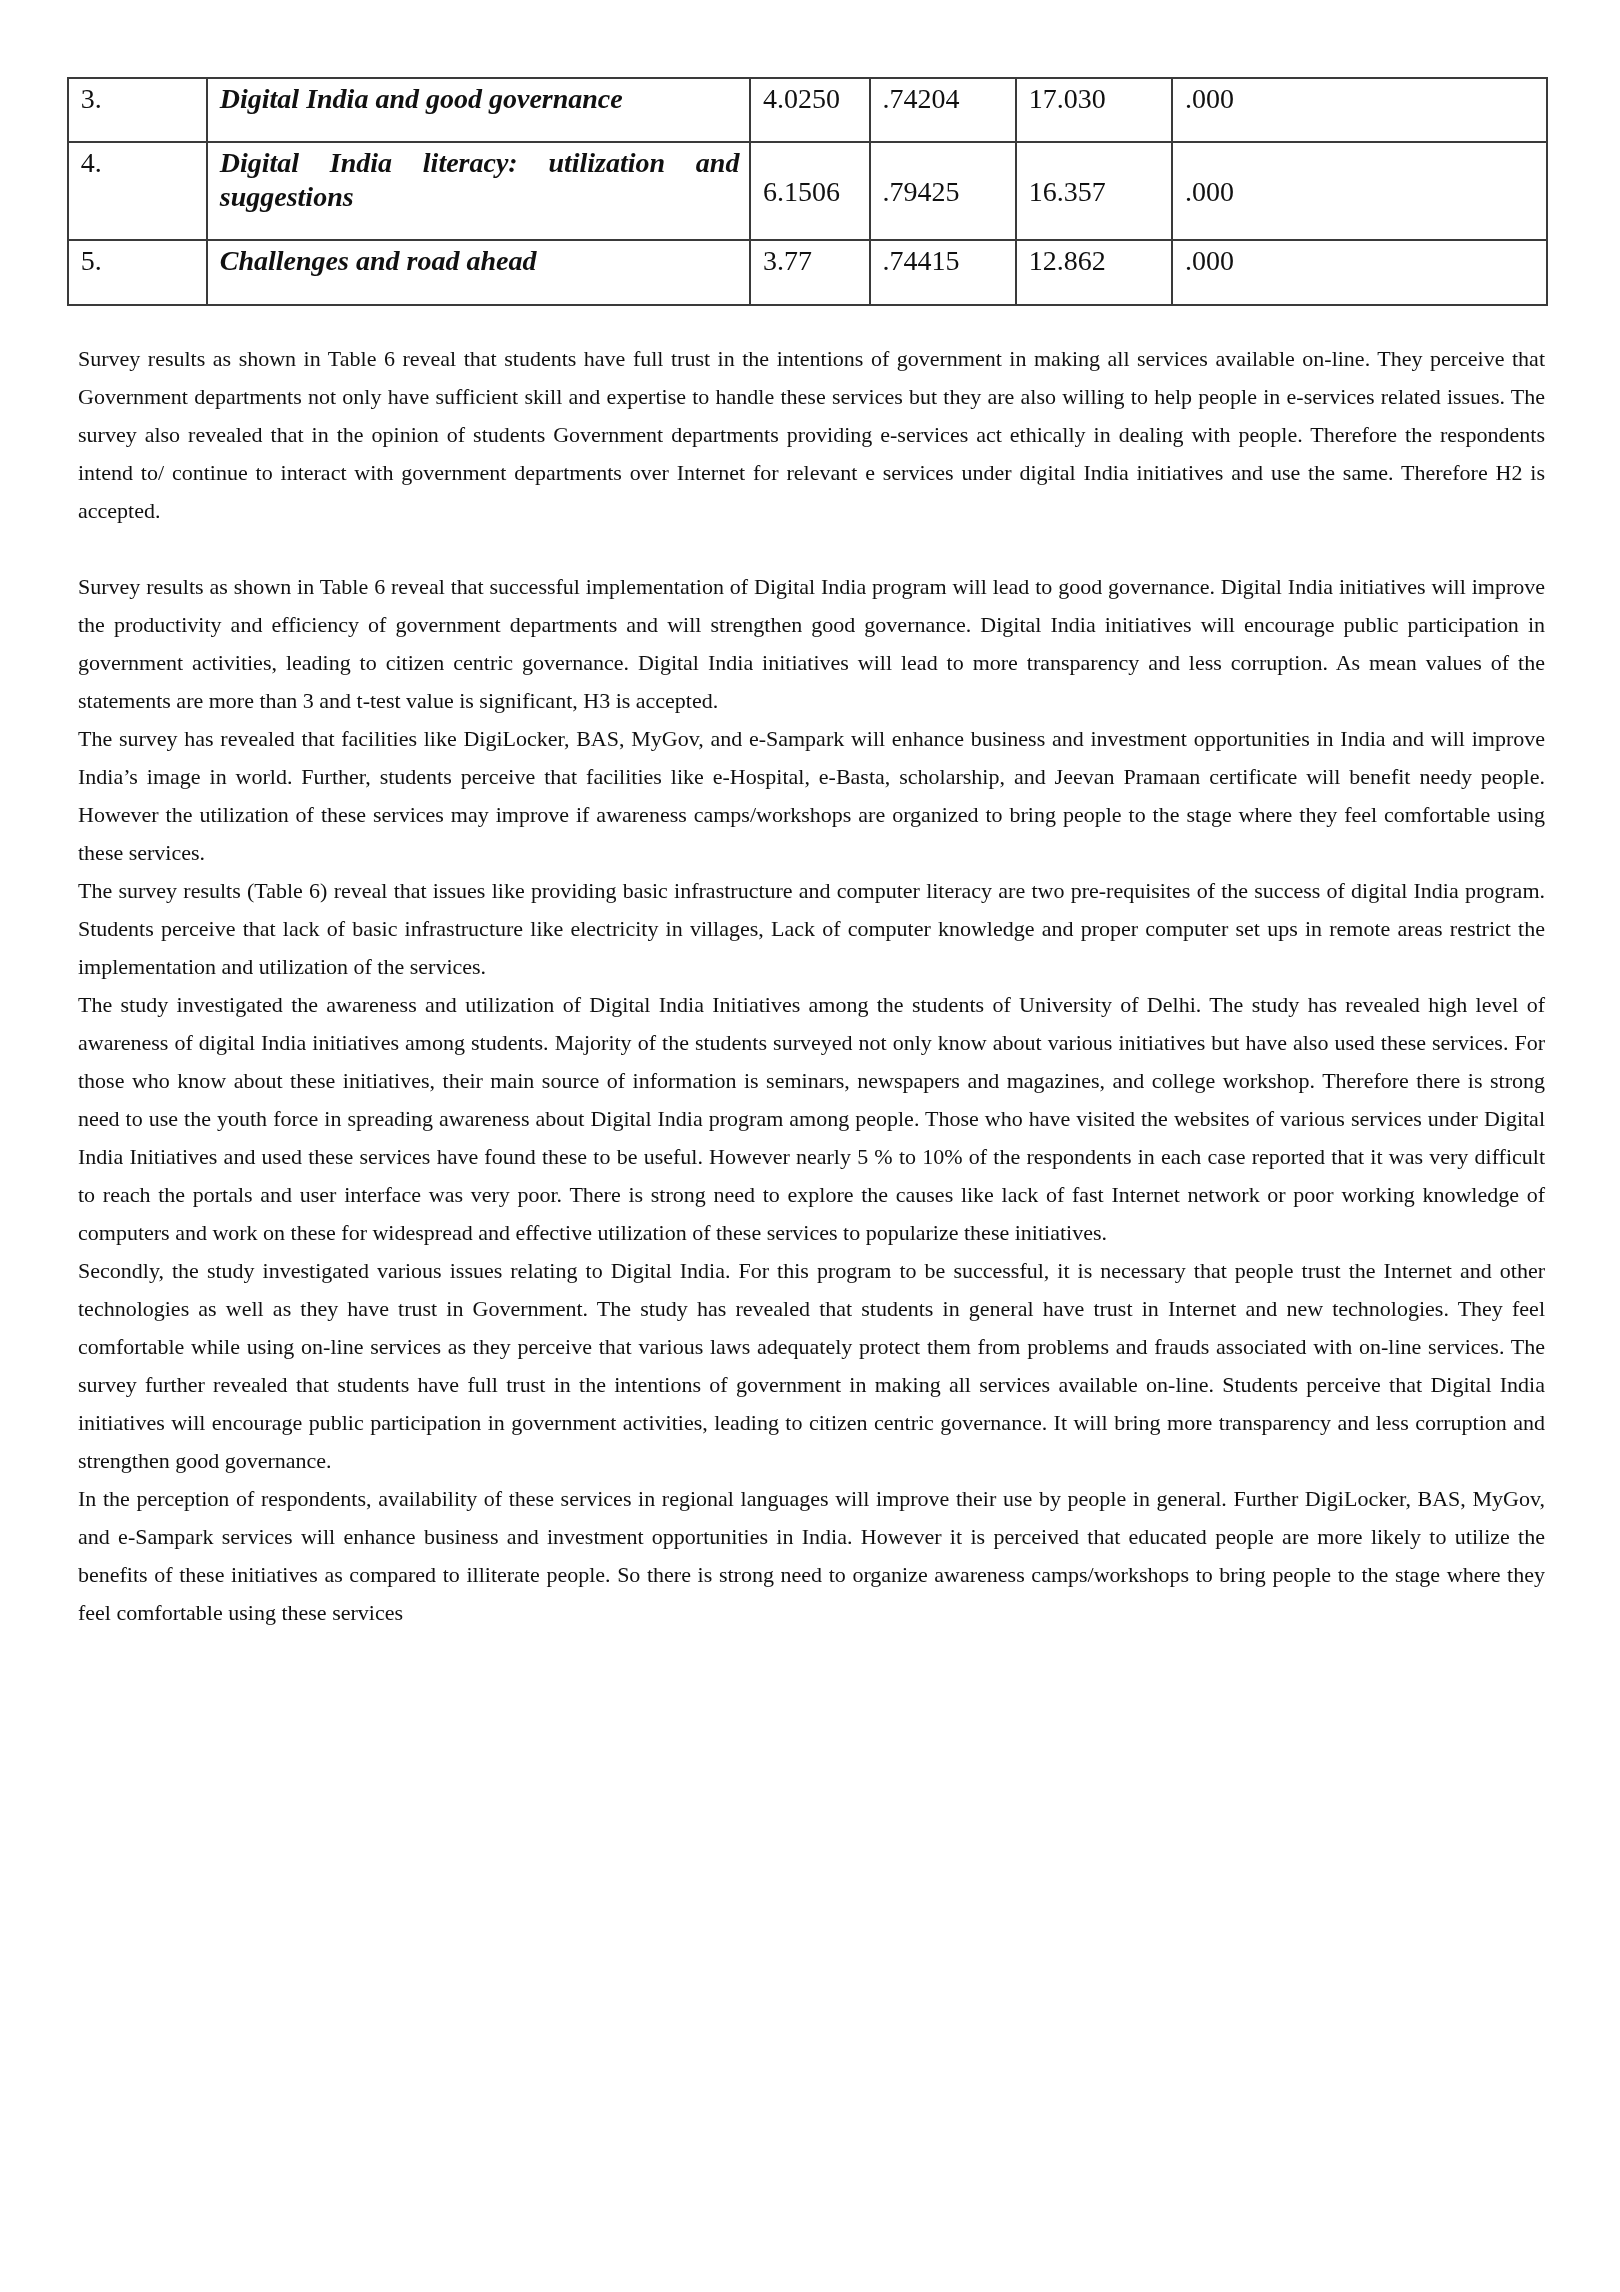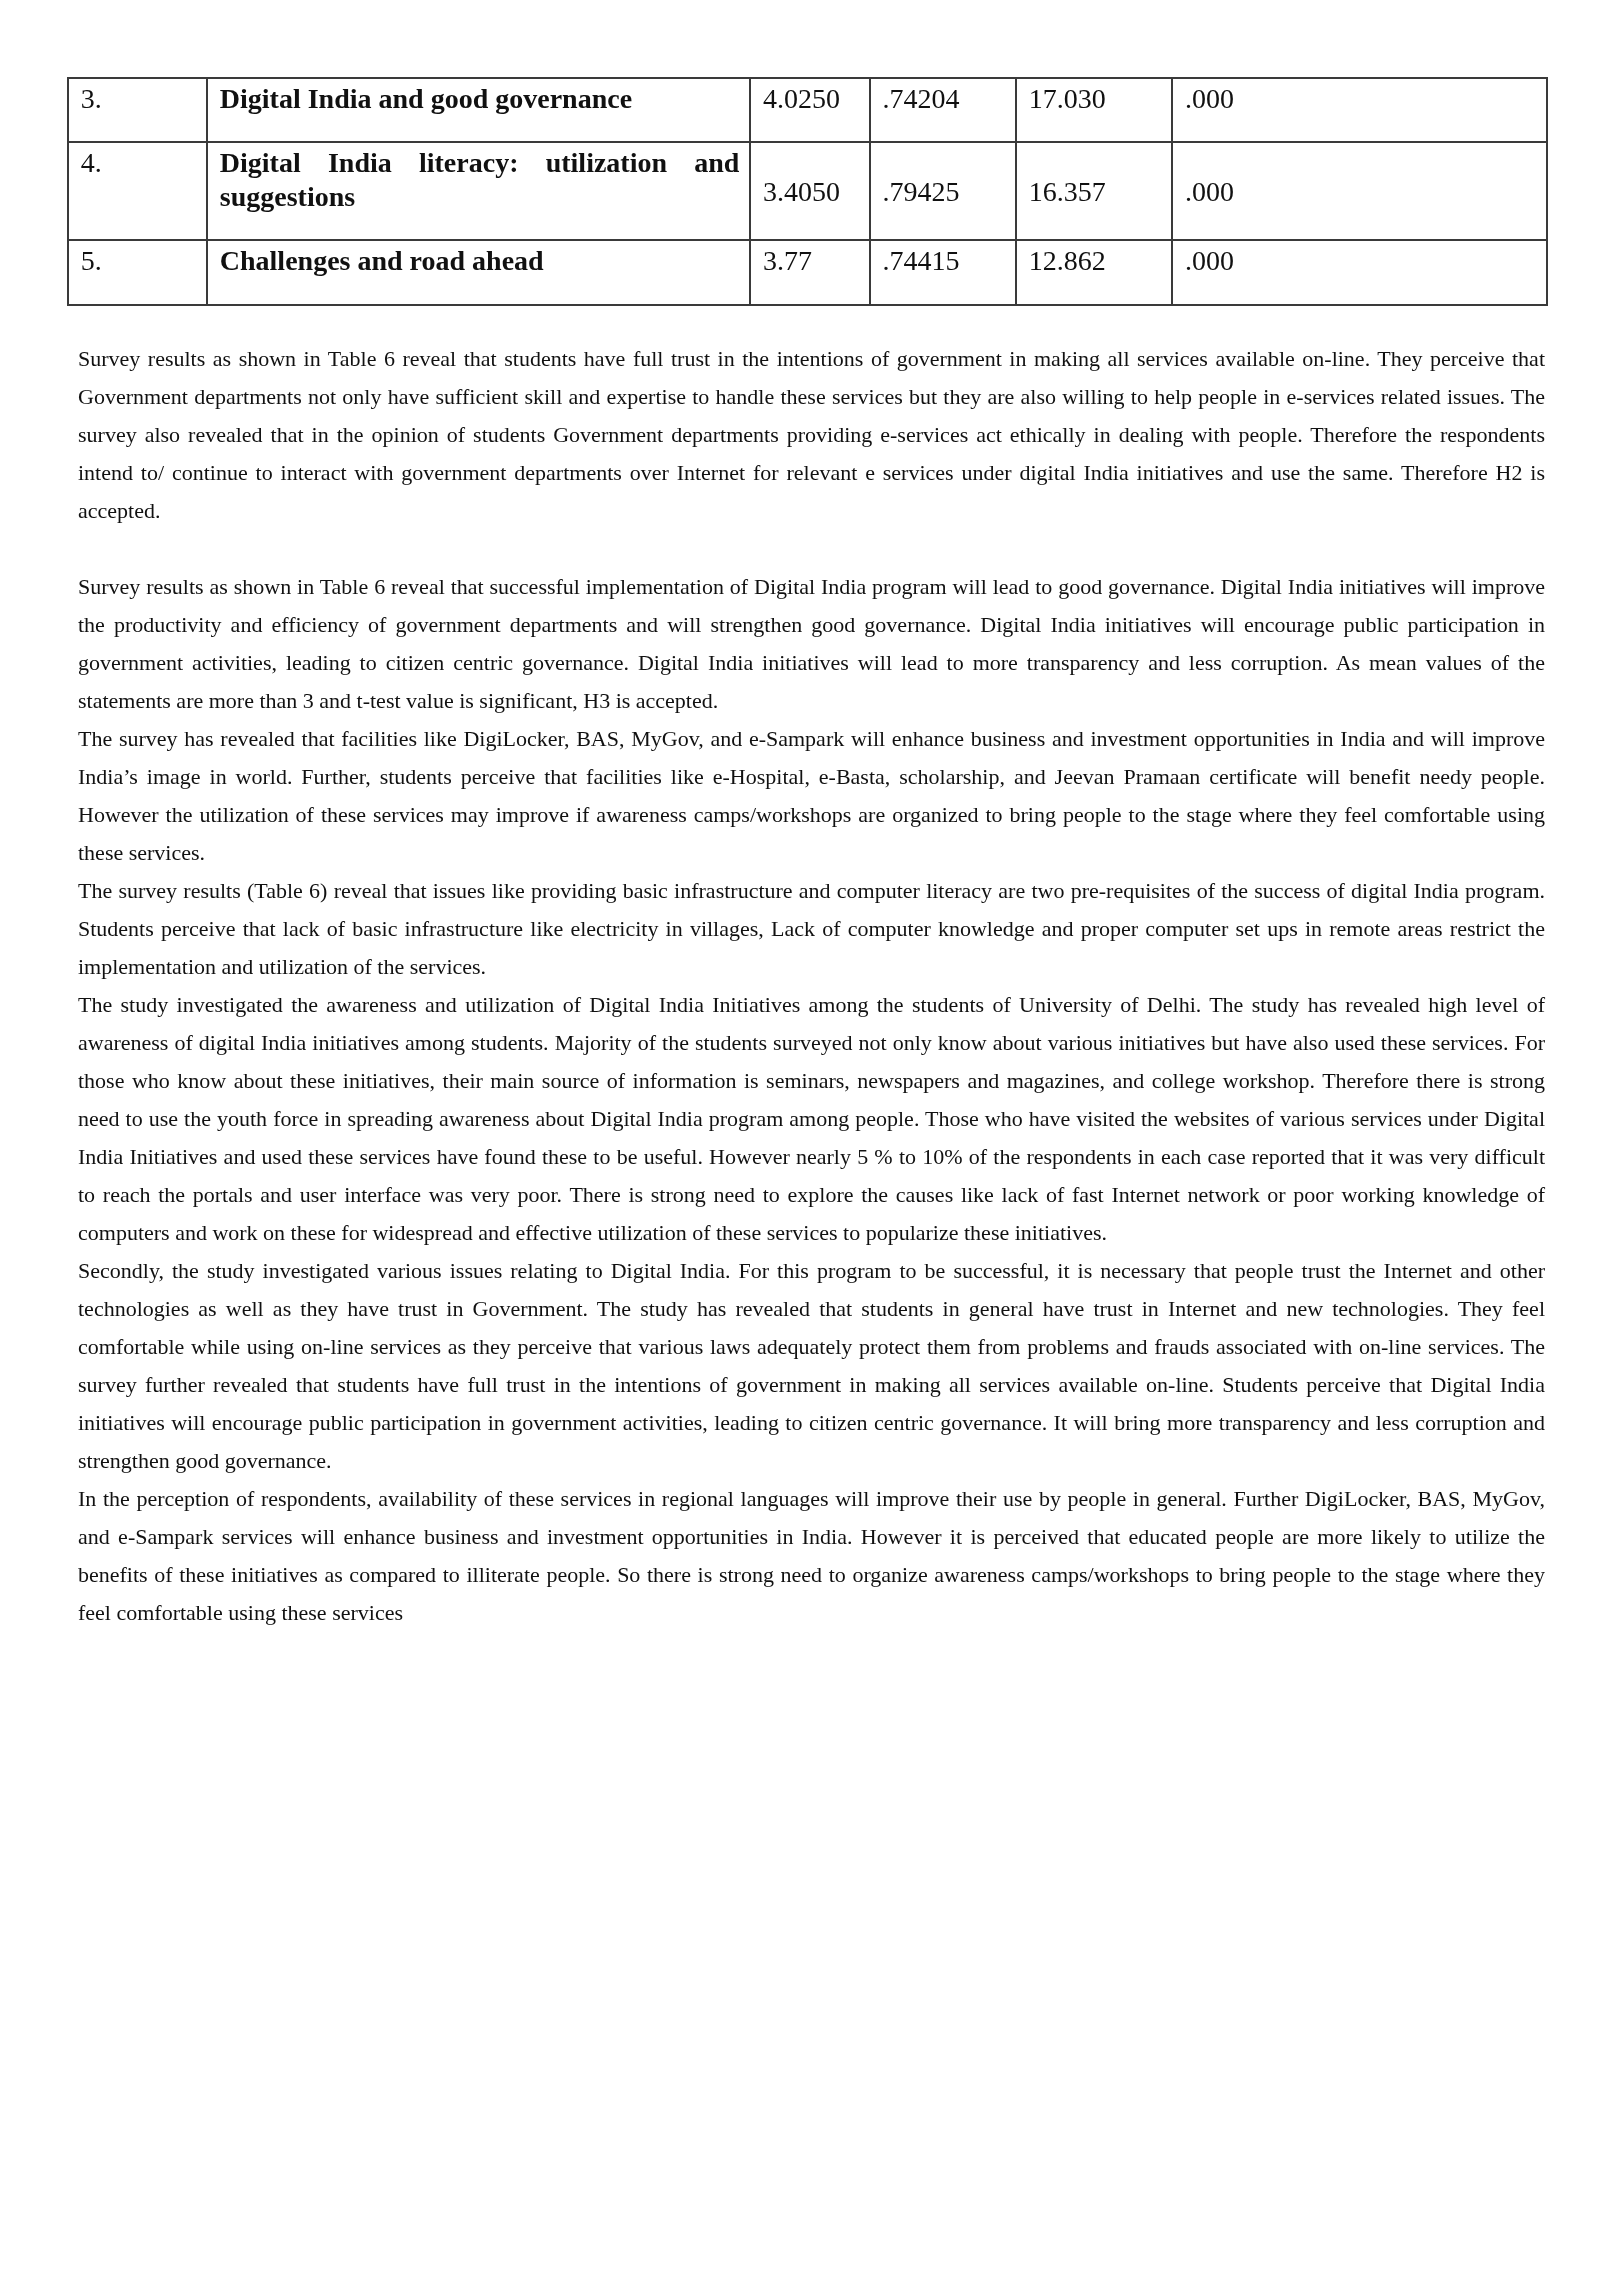--- a/index.html
+++ b/index.html
@@ -16,21 +16,21 @@
   }
   table.stats td {
     border: 2px solid #3a3a3a; vertical-align: top;
     padding: 2.9px 9.8px 0 11.8px;
   }
   table.stats td.mid { vertical-align: middle; }
   table.stats tr.r1 td { height: 59px; }
   table.stats tr.r2 td { height: 93px; }
   table.stats tr.r3 td { height: 60px; }
   .c-no { width: 116px; }
-  .c-item { width: 522px; font-weight: bold; text-align: justify; text-align-last: left; }
+  .c-item { width: 522px; font-weight: bold; text-align: justify; text-align-last: left; font-style: italic; }
   .c-mean { width: 96px; margin-left: 47px; }
   .c-sd { width: 123px; }
   .c-t { width: 133px; font-family: Liberation Serif, serif; }
   .c-sig { width: 353px; }
 
   .body-text {
     position: absolute; left: 78px; width: 1467px;
     font-size: 22px; line-height: 38px; text-align: justify;
     font-family: Liberation Serif, serif;
   }
@@ -49,21 +49,21 @@
         <td class="c-no">3.</td>
         <td class="c-item">Digital India and good governance</td>
         <td class="c-mean">4.0250</td>
         <td class="c-sd">.74204</td>
         <td class="c-t">17.030</td>
         <td class="c-sig">.000</td>
       </tr>
       <tr class="r2">
         <td class="c-no">4.</td>
         <td class="c-item">Digital India literacy: utilization and suggestions</td>
-        <td class="c-mean mid">3.4050</td>
+        <td class="c-mean mid">6.1506</td>
         <td class="c-sd mid">.79425</td>
         <td class="c-t mid">16.357</td>
         <td class="c-sig mid">.000</td>
       </tr>
       <tr class="r3">
         <td class="c-no">5.</td>
         <td class="c-item">Challenges and road ahead</td>
         <td class="c-mean">3.77</td>
         <td class="c-sd">.74415</td>
         <td class="c-t">12.862</td>

